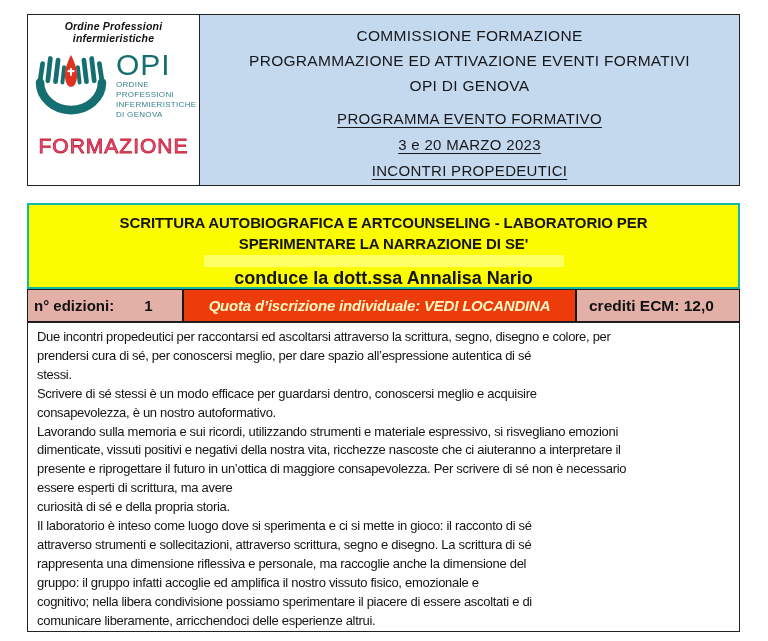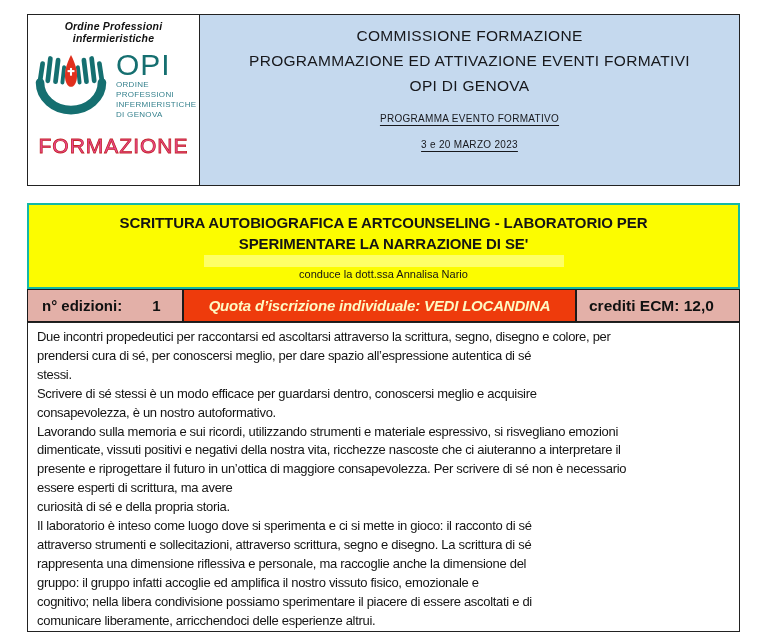--- a/index.html
+++ b/index.html
@@ -29,37 +29,37 @@
   }
 
   .blue-cell {
     position:absolute; left:199px; top:14px; width:541px; height:172px;
     background:#c5d9ee; border:1px solid #222; text-align:center;
     padding-top:8px;
   }
   .commission-lines div { font-size:15.5px; line-height:25px; color:#17181c; letter-spacing:0.3px; }
   .program-lines { margin-top:8px; }
   .program-lines div {
-    font-size:10px; line-height:26px; color:#17181c; letter-spacing:0.3px;
+    font-size:15px; line-height:26px; color:#17181c; letter-spacing:0.3px;
     text-decoration:underline; text-underline-offset:3px;
   }
 
   
   .banner {
     position:absolute; left:27px; top:203px; width:713px; height:86px;
     background:#fcfc00; border:2px solid #14b8a6; text-align:center; padding-top:7px;
   }
   .banner-title div { font-size:15px; font-weight:bold; line-height:21px; color:#141414; letter-spacing:-0.1px; }
   .banner-strip { width:360px; height:12px; margin:1px auto 1px auto; background:#feff66; }
-  .banner-conductor { font-size:11px; font-weight:normal; color:#141414; }
+  .banner-conductor { font-size:18px; font-weight:bold; color:#141414; }
 
   
   .info-row { position:absolute; left:27px; top:289px; width:713px; height:33px; display:flex; }
   .cell { border:1px solid #1a1a1a; height:33px; display:flex; align-items:center; }
-  .cell-editions { width:156px; background:#e3b0a8; padding-left:14px; }
+  .cell-editions { width:156px; background:#e3b0a8; padding-left:6px; }
   .cell-editions .lbl { font-size:15px; font-weight:bold; }
   .cell-editions .val { font-size:15px; font-weight:bold; margin-left:30px; }
   .cell-fee {
     width:393px; background:#ee3b0c; justify-content:center;
     font-size:15px; font-weight:bold; font-style:italic; color:#fef9c3; letter-spacing:-0.2px;
   }
   .cell-credits { width:164px; background:#e3b0a8; padding-left:12px; font-size:15.5px; font-weight:bold; }
 
   
   .body-box {
@@ -110,20 +110,21 @@
 
   <div class="blue-cell">
     <div class="commission-lines">
         <div>COMMISSIONE FORMAZIONE</div>
         <div>PROGRAMMAZIONE ED ATTIVAZIONE EVENTI FORMATIVI</div>
         <div>OPI DI GENOVA</div>
       </div>
     <div class="program-lines">
         <div>PROGRAMMA EVENTO FORMATIVO</div>
         <div>3 e 20 MARZO 2023</div>
+        <div>INCONTRI PROPEDEUTICI</div>
       </div>
   </div>
 
   <div class="banner">
     <div class="banner-title">
         <div>SCRITTURA AUTOBIOGRAFICA E ARTCOUNSELING - LABORATORIO PER</div>
         <div>SPERIMENTARE LA NARRAZIONE DI SE'</div>
       </div>
     <div class="banner-strip"></div>
     <div class="banner-conductor">conduce la dott.ssa Annalisa Nario</div>

